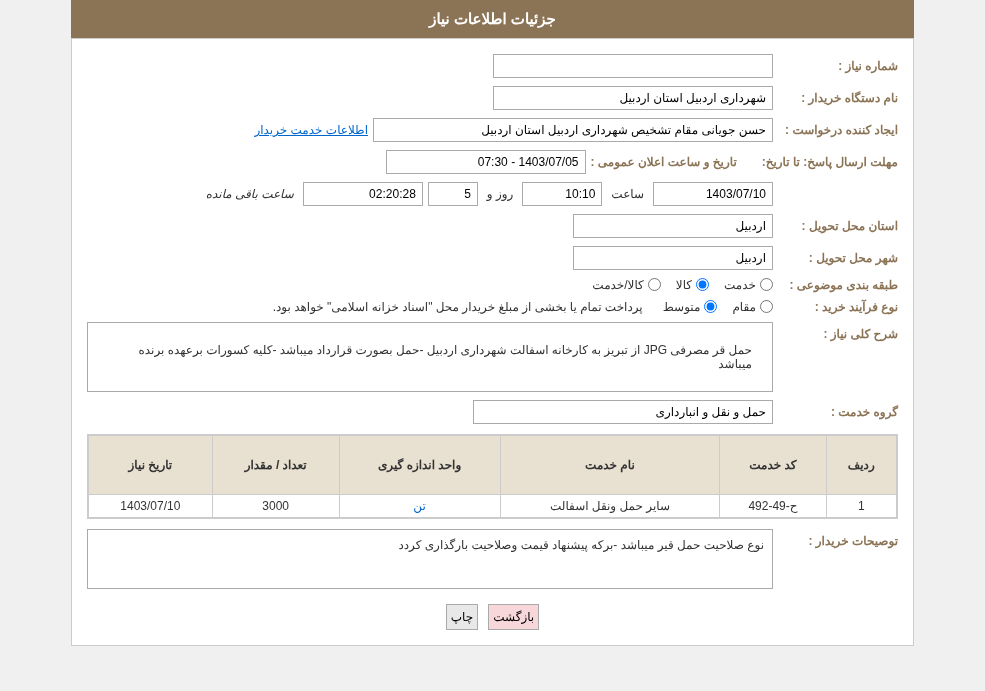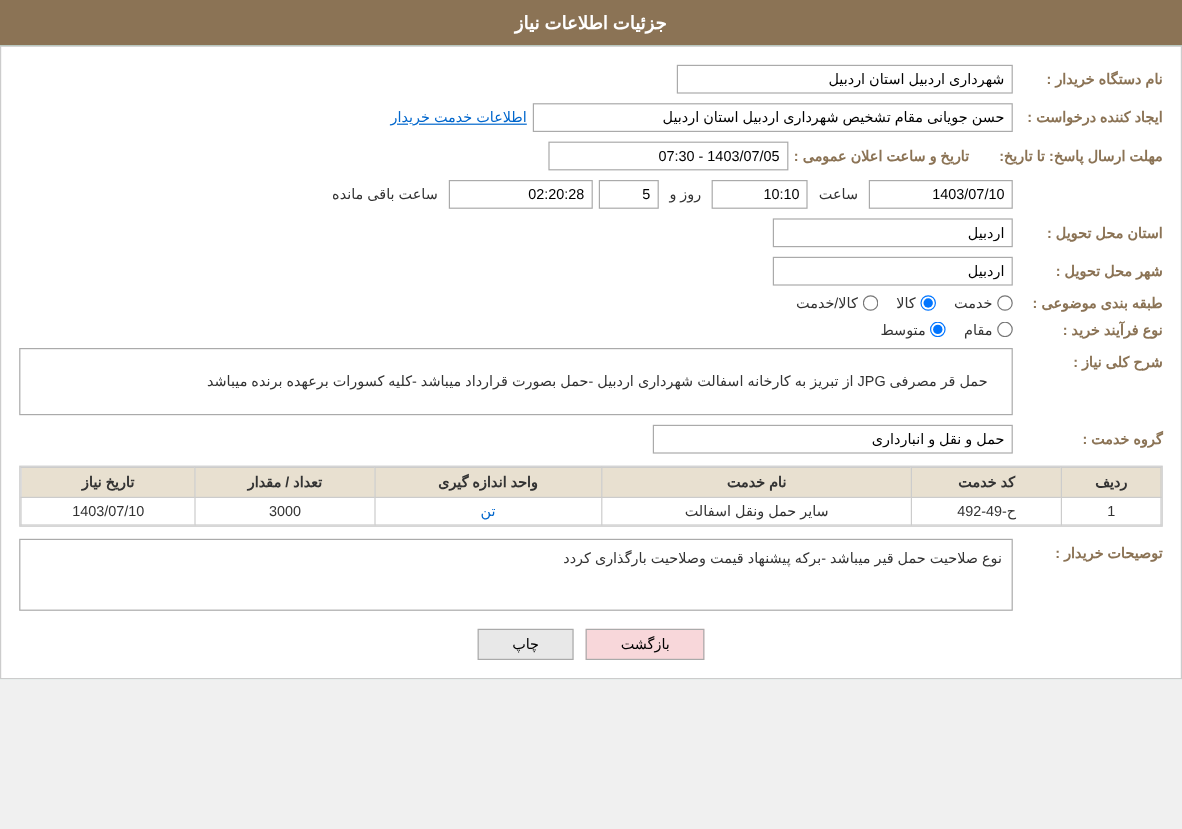--- a/index.html
+++ b/index.html
@@ -4,23 +4,23 @@
   <style>
     * { box-sizing: border-box; margin: 0; padding: 0; }
     body {
       font-family: Tahoma, Arial, sans-serif;
       font-size: 12px;
       background: #f0f0f0;
       direction: rtl;
       color: #333;
     }
     .main-container {
-      width: 985px;
+      width: 843px;
       margin: 0 auto;
-      background: #5eead4;
+      background: #84cc16;
     }
     .header-bar {
       background: #8B7355;
       color: #fff;
       text-align: center;
       padding: 10px 15px;
       font-size: 15px;
       font-weight: bold;
     }
     .content {
@@ -81,40 +81,40 @@
       margin: 10px 0;
     }
     .data-table {
       width: 100%;
       border-collapse: collapse;
       font-size: 12px;
     }
     .data-table th {
       background: #e8e0d0;
       border: 1px solid #ccc;
-      padding: 5px 8px;
+      padding: 22px 8px;
       text-align: center;
       color: #333;
     }
     .data-table td {
       border: 1px solid #ccc;
       padding: 4px 8px;
       text-align: center;
     }
     .data-table td.blue-text {
       color: #0066cc;
     }
     .btn-group {
       display: flex;
       justify-content: center;
       gap: 10px;
       margin-top: 15px;
     }
     .btn {
-      padding: 5px 28px;
+      padding: 5px 4px;
       border: 1px solid #aaa;
       cursor: pointer;
       font-size: 12px;
       font-family: Tahoma, Arial, sans-serif;
     }
     .btn-print {
       background: #e8e8e8;
     }
     .btn-back {
       background: #f8d7da;
@@ -128,20 +128,25 @@
 <body>
 
 <div class="main-container">
 
   <div class="header-bar">
     <span>جزئیات اطلاعات نیاز</span>
   </div>
 
   <div class="content">
 
+    <div class="form-row">
+      <span class="label">شماره نیاز :</span>
+      <input class="input-field input-wide" type="text" readonly="" style="">
+      <span style="flex:1"></span>
+    </div>
 
     <div class="form-row">
       <span class="label">نام دستگاه خریدار :</span>
       <input class="input-field input-wide" type="text" readonly="" value="شهرداری اردبیل استان اردبیل" style="">
     </div>
 
     <div class="form-row">
       <span class="label">ایجاد کننده درخواست :</span>
       <input class="input-field" style="width: 400px;" type="text" readonly="" value="حسن جویانی مقام تشخیص شهرداری اردبیل استان اردبیل">
       <span class="link-text">اطلاعات خدمت خریدار</span>
@@ -154,21 +159,21 @@
     </div>
 
     <div class="form-row">
       <span class="label"></span>
       <input class="input-field input-sm" type="text" readonly="" value="1403/07/10" style="">
       <span style="margin:0 4px;">ساعت</span>
       <input class="input-field input-xs" type="text" readonly="" value="10:10" style="">
       <span style="margin:0 4px;">روز و</span>
       <input class="input-field" style="width: 50px;" type="text" readonly="" value="5">
       <input class="input-field input-sm" type="text" readonly="" value="02:20:28" style="">
-      <span style="margin:0 4px;">ساعت باقی مانده</span>
+      <span style="margin:0 4px;font-style:italic;">ساعت باقی مانده</span>
     </div>
 
     <div class="form-row">
       <span class="label">استان محل تحویل :</span>
       <input class="input-field input-medium" type="text" readonly="" value="اردبیل" style="">
     </div>
 
     <div class="form-row">
       <span class="label">شهر محل تحویل :</span>
       <input class="input-field input-medium" type="text" readonly="" value="اردبیل" style="">
@@ -197,20 +202,21 @@
       <div class="radio-group">
         <div class="radio-item">
           <input type="radio" name="purchase" style="">
           <span>مقام</span>
         </div>
         <div class="radio-item">
           <input type="radio" name="purchase" checked="" style="">
           <span>متوسط</span>
         </div>
       </div>
+      <span class="note-text" style="margin-right:15px;">پرداخت تمام یا بخشی از مبلغ خریدار محل "اسناد خزانه اسلامی" خواهد بود.</span>
     </div>
 
     <div class="form-row" style="align-items:flex-start;">
       <span class="label" style="padding-top:5px;">شرح کلی نیاز :</span>
       <div style="flex:1;border:1px solid #aaa;padding:20px;min-height:50px;background:#fff;font-size:12px;direction:rtl;">
         <span>حمل قر مصرفی JPG از تبریز به کارخانه اسفالت شهرداری اردبیل -حمل بصورت قرارداد میباشد -کلیه کسورات برعهده برنده میباشد</span>
       </div>
     </div>
 
 

